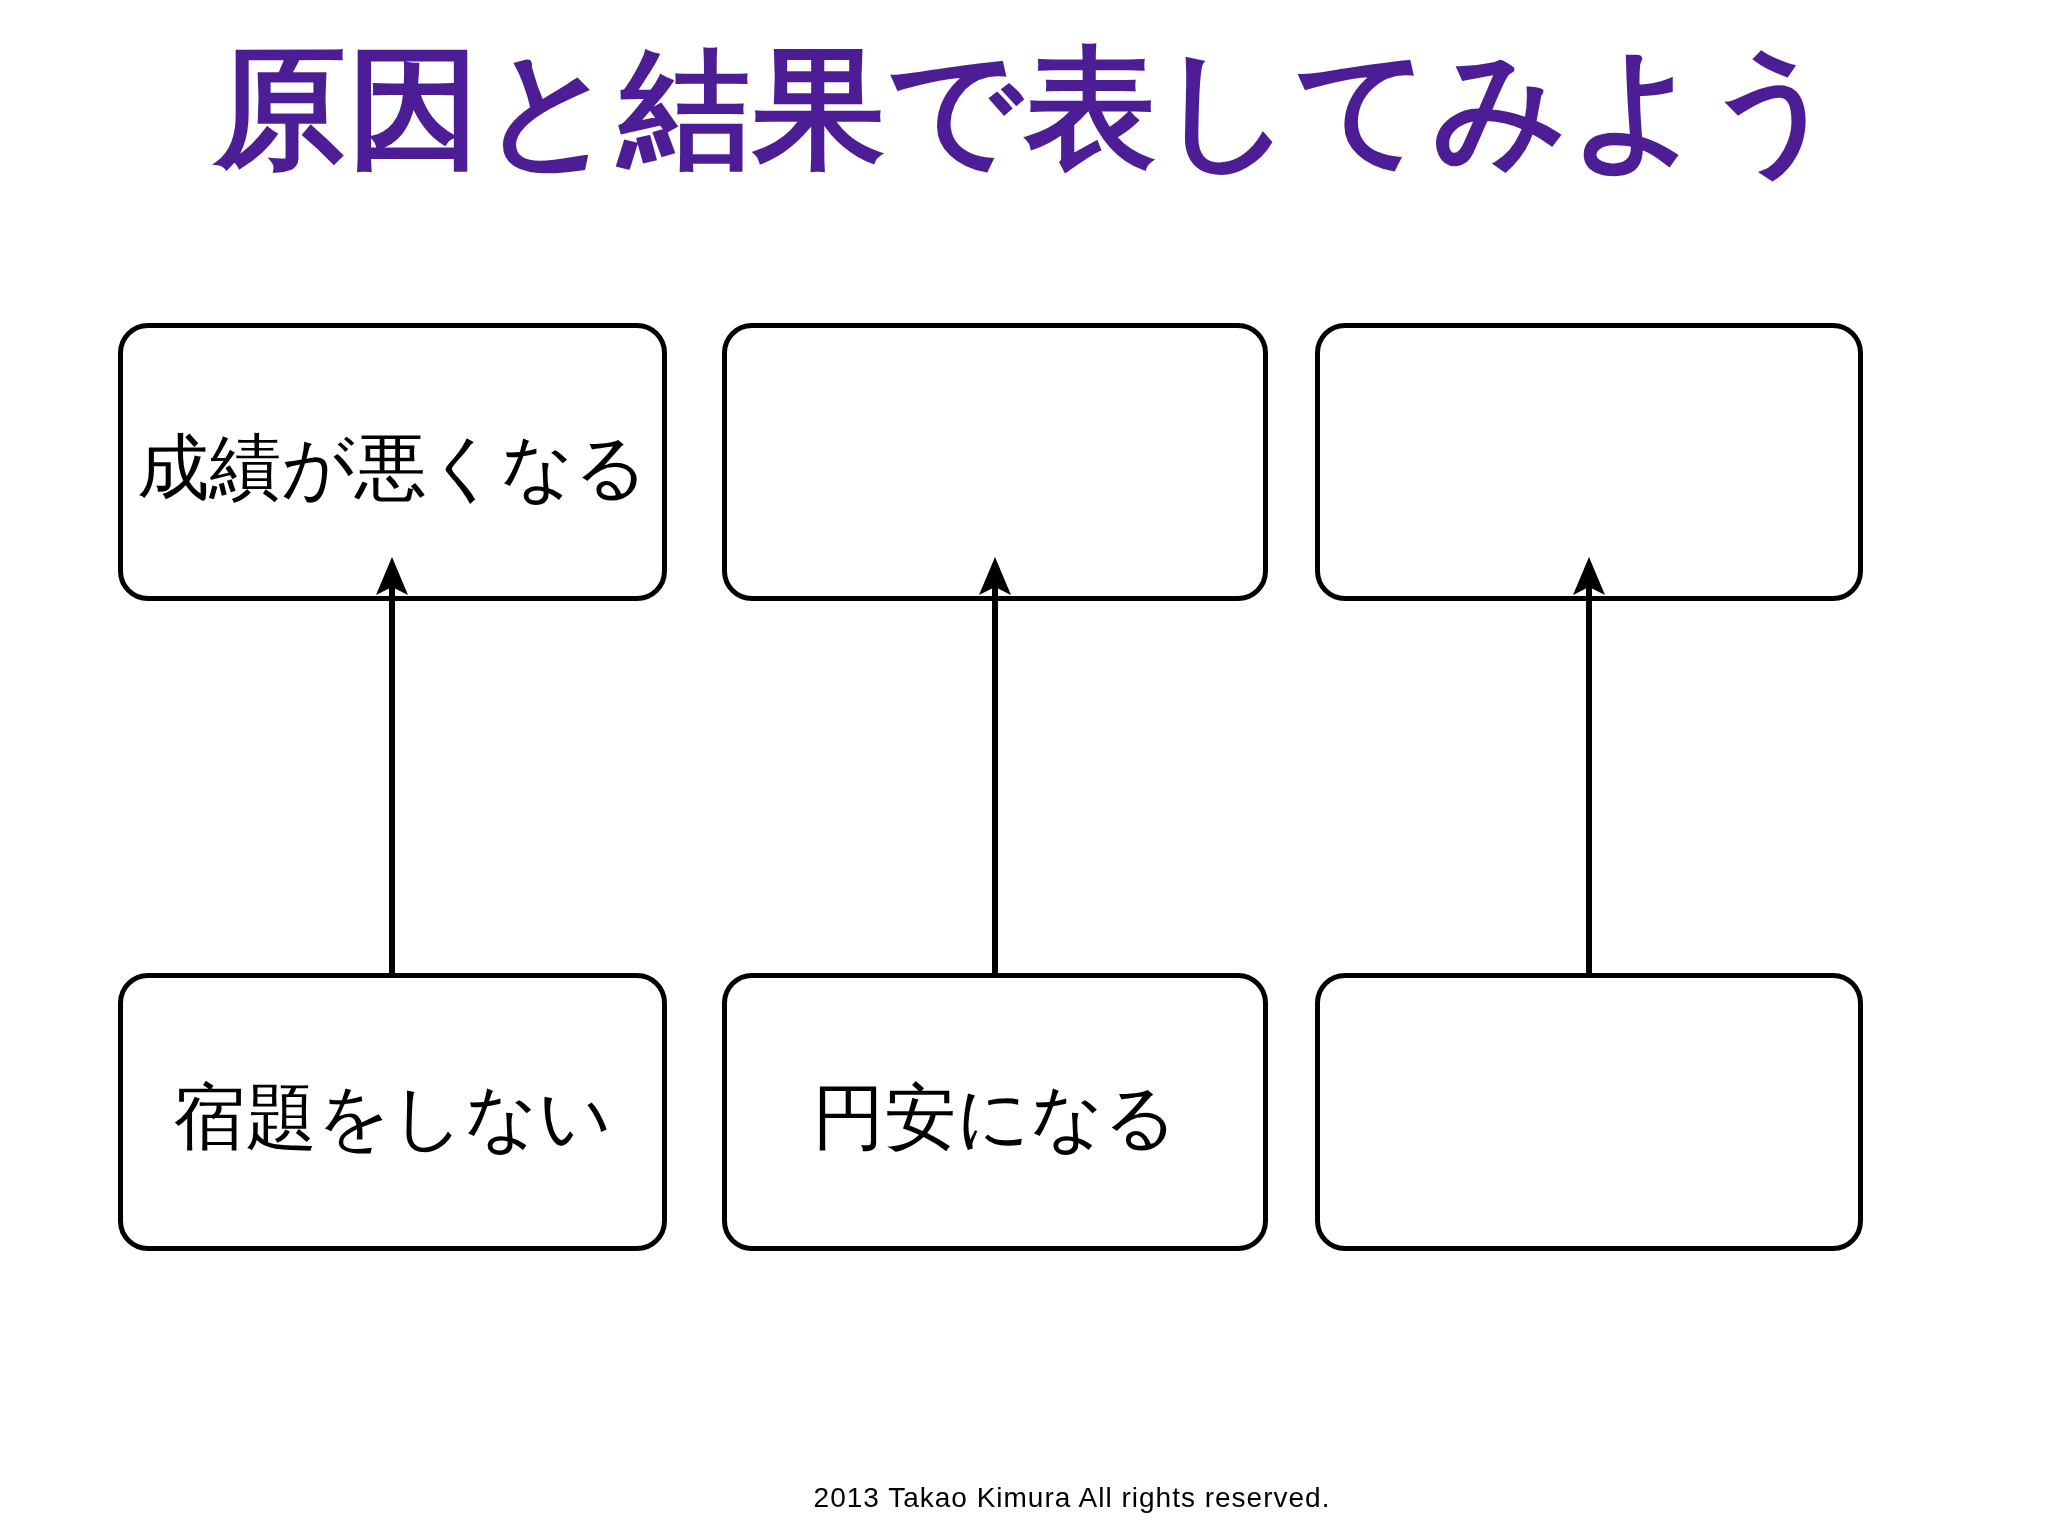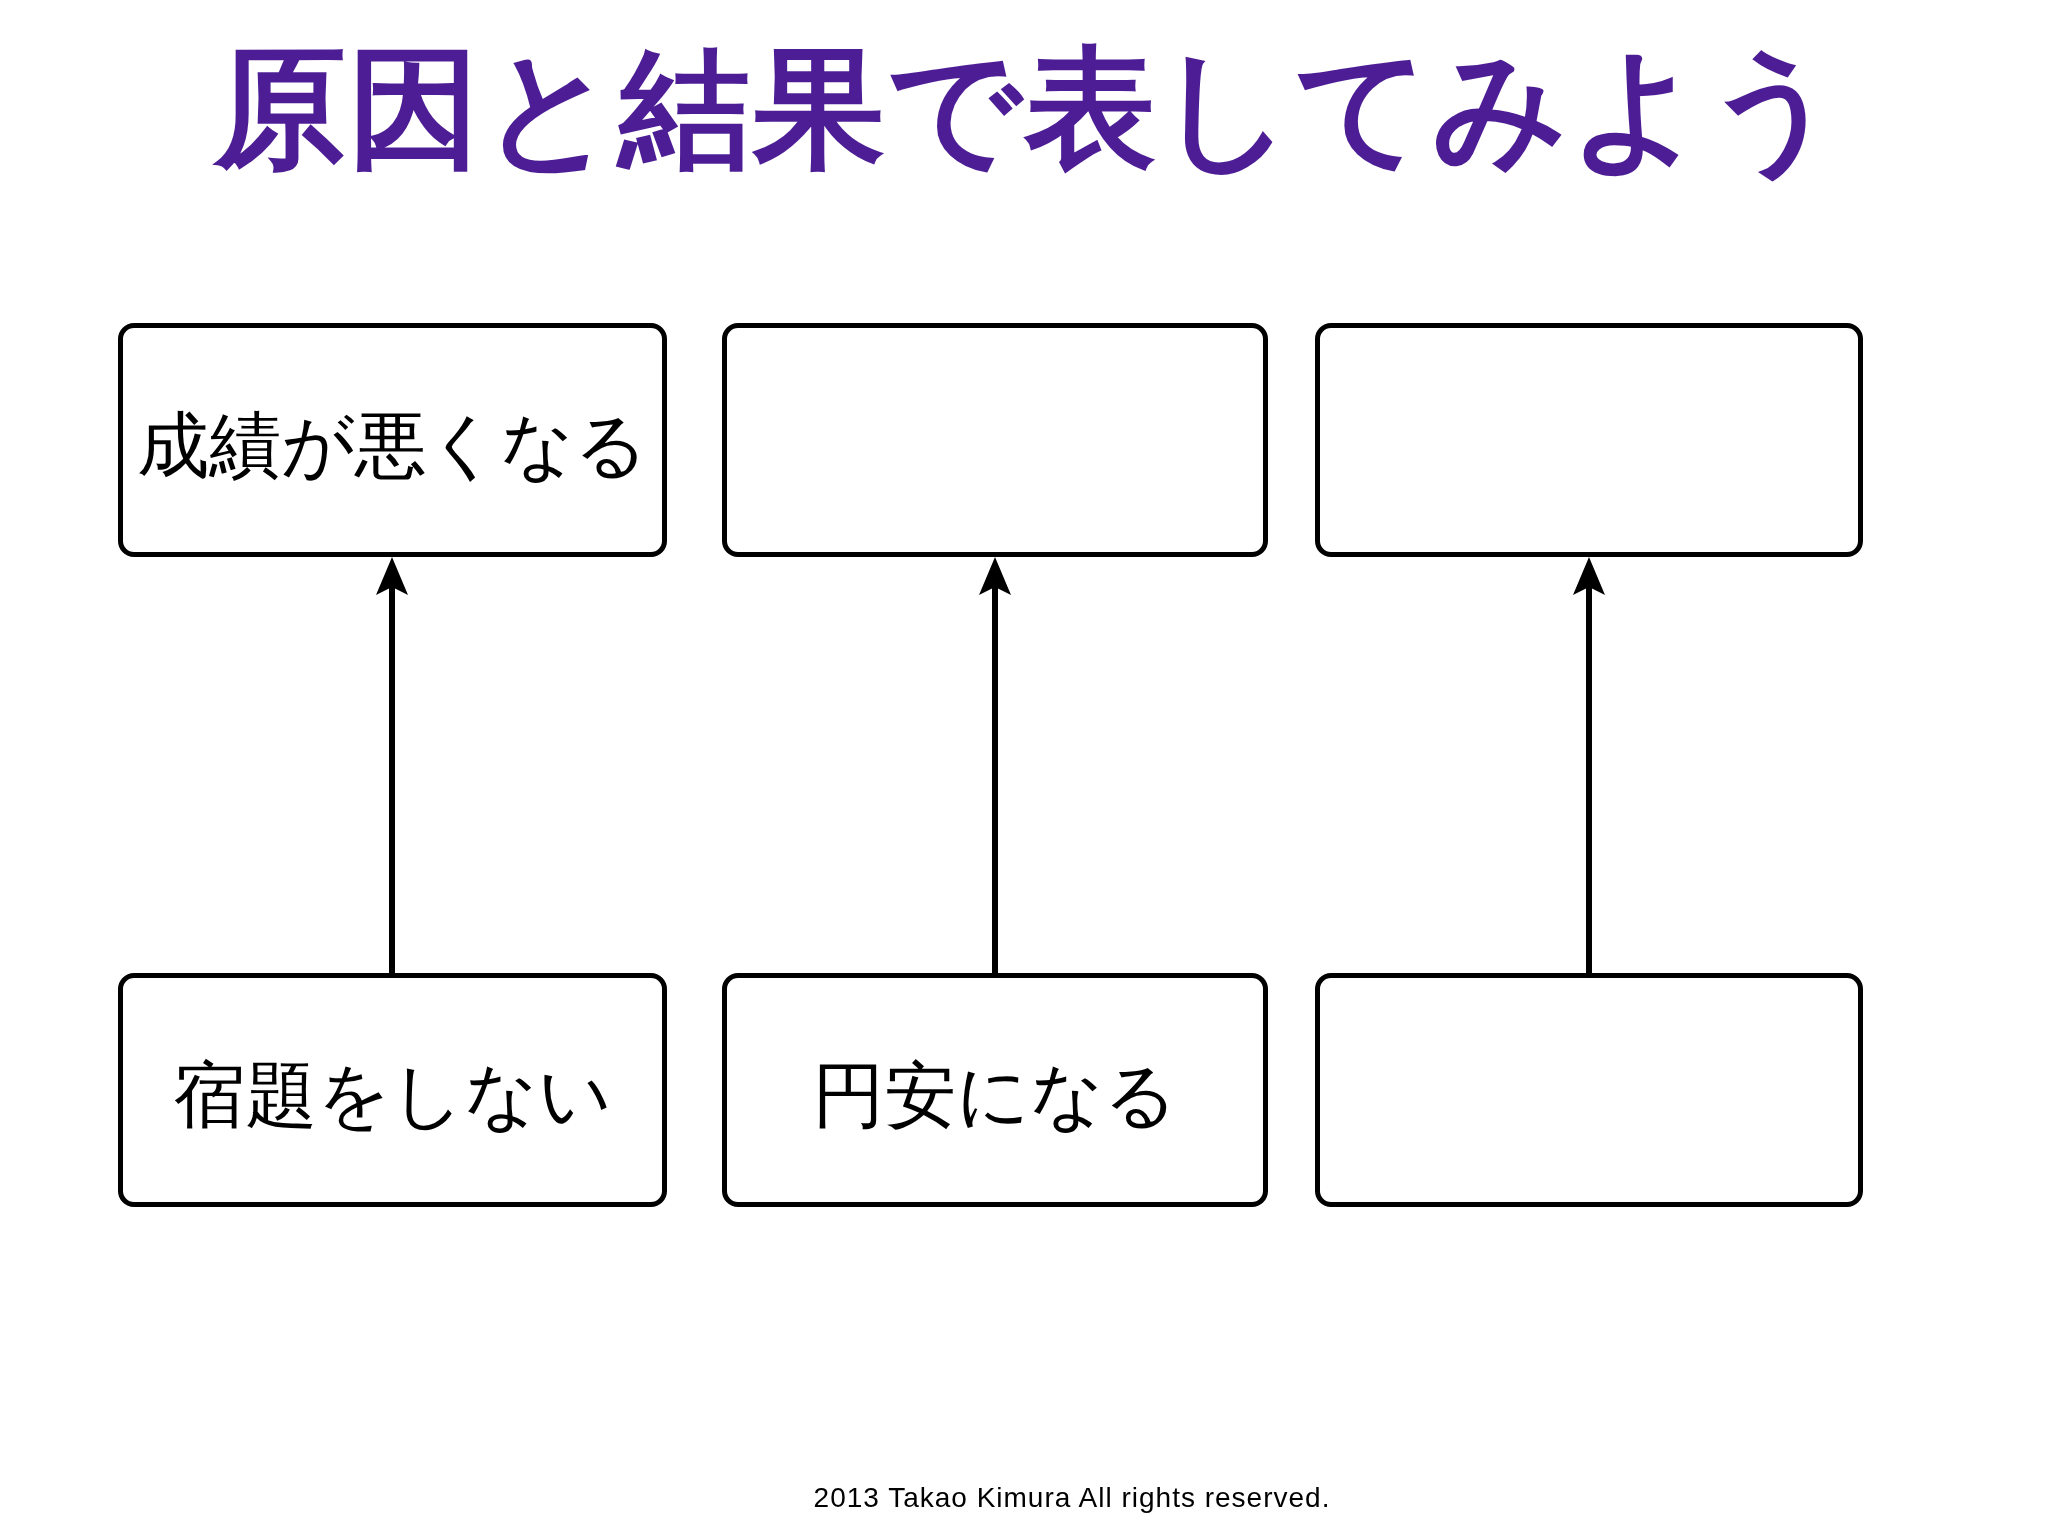--- a/index.html
+++ b/index.html
@@ -25,25 +25,25 @@
     font-size: 132px;
     line-height: 1.05;
     font-weight: 900;
     letter-spacing: 2px;
     color: #4c1d95;
     white-space: nowrap;
   }
   .box {
     position: absolute;
     width: 548px;
-    height: 234px;
+    height: 278px;
     box-sizing: border-box;
     background: #ffffff;
     border: 5px solid #000000;
-    border-radius: 16px;
+    border-radius: 30px;
     display: flex;
     align-items: center;
     justify-content: center;
   }
   .box .box-text {
     font-size: 72px;
     font-weight: 400;
     color: #000000;
     white-space: nowrap;
     text-align: center;

